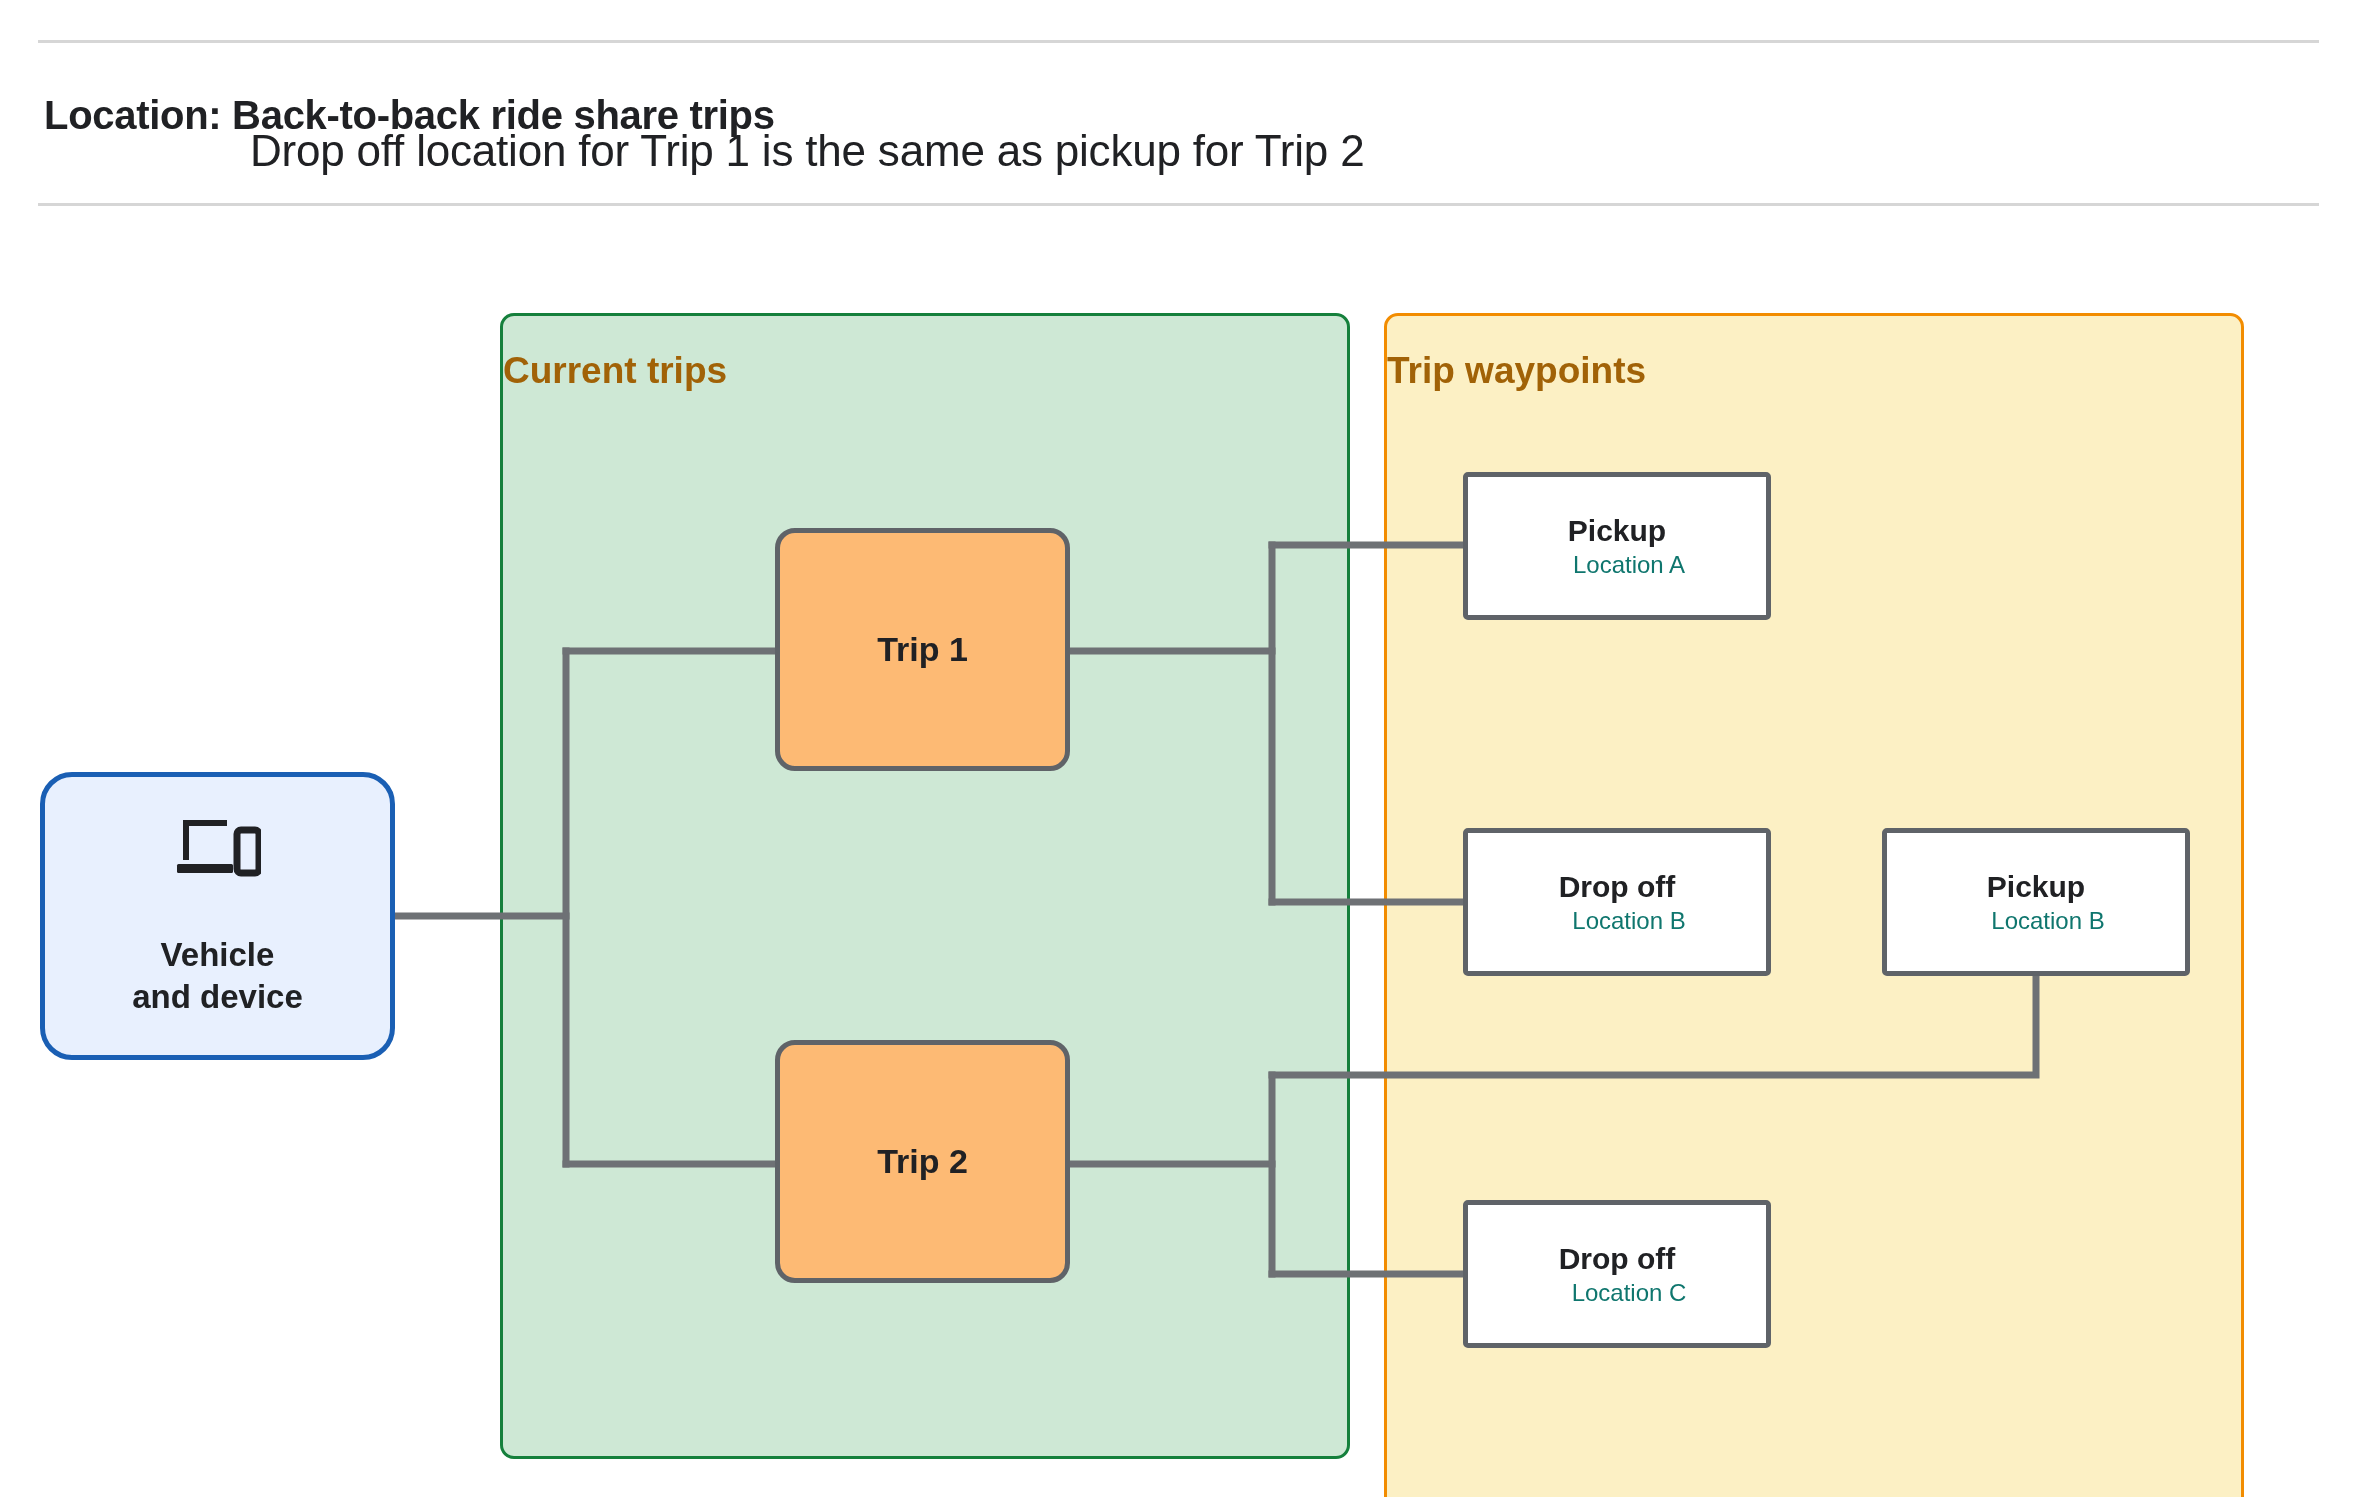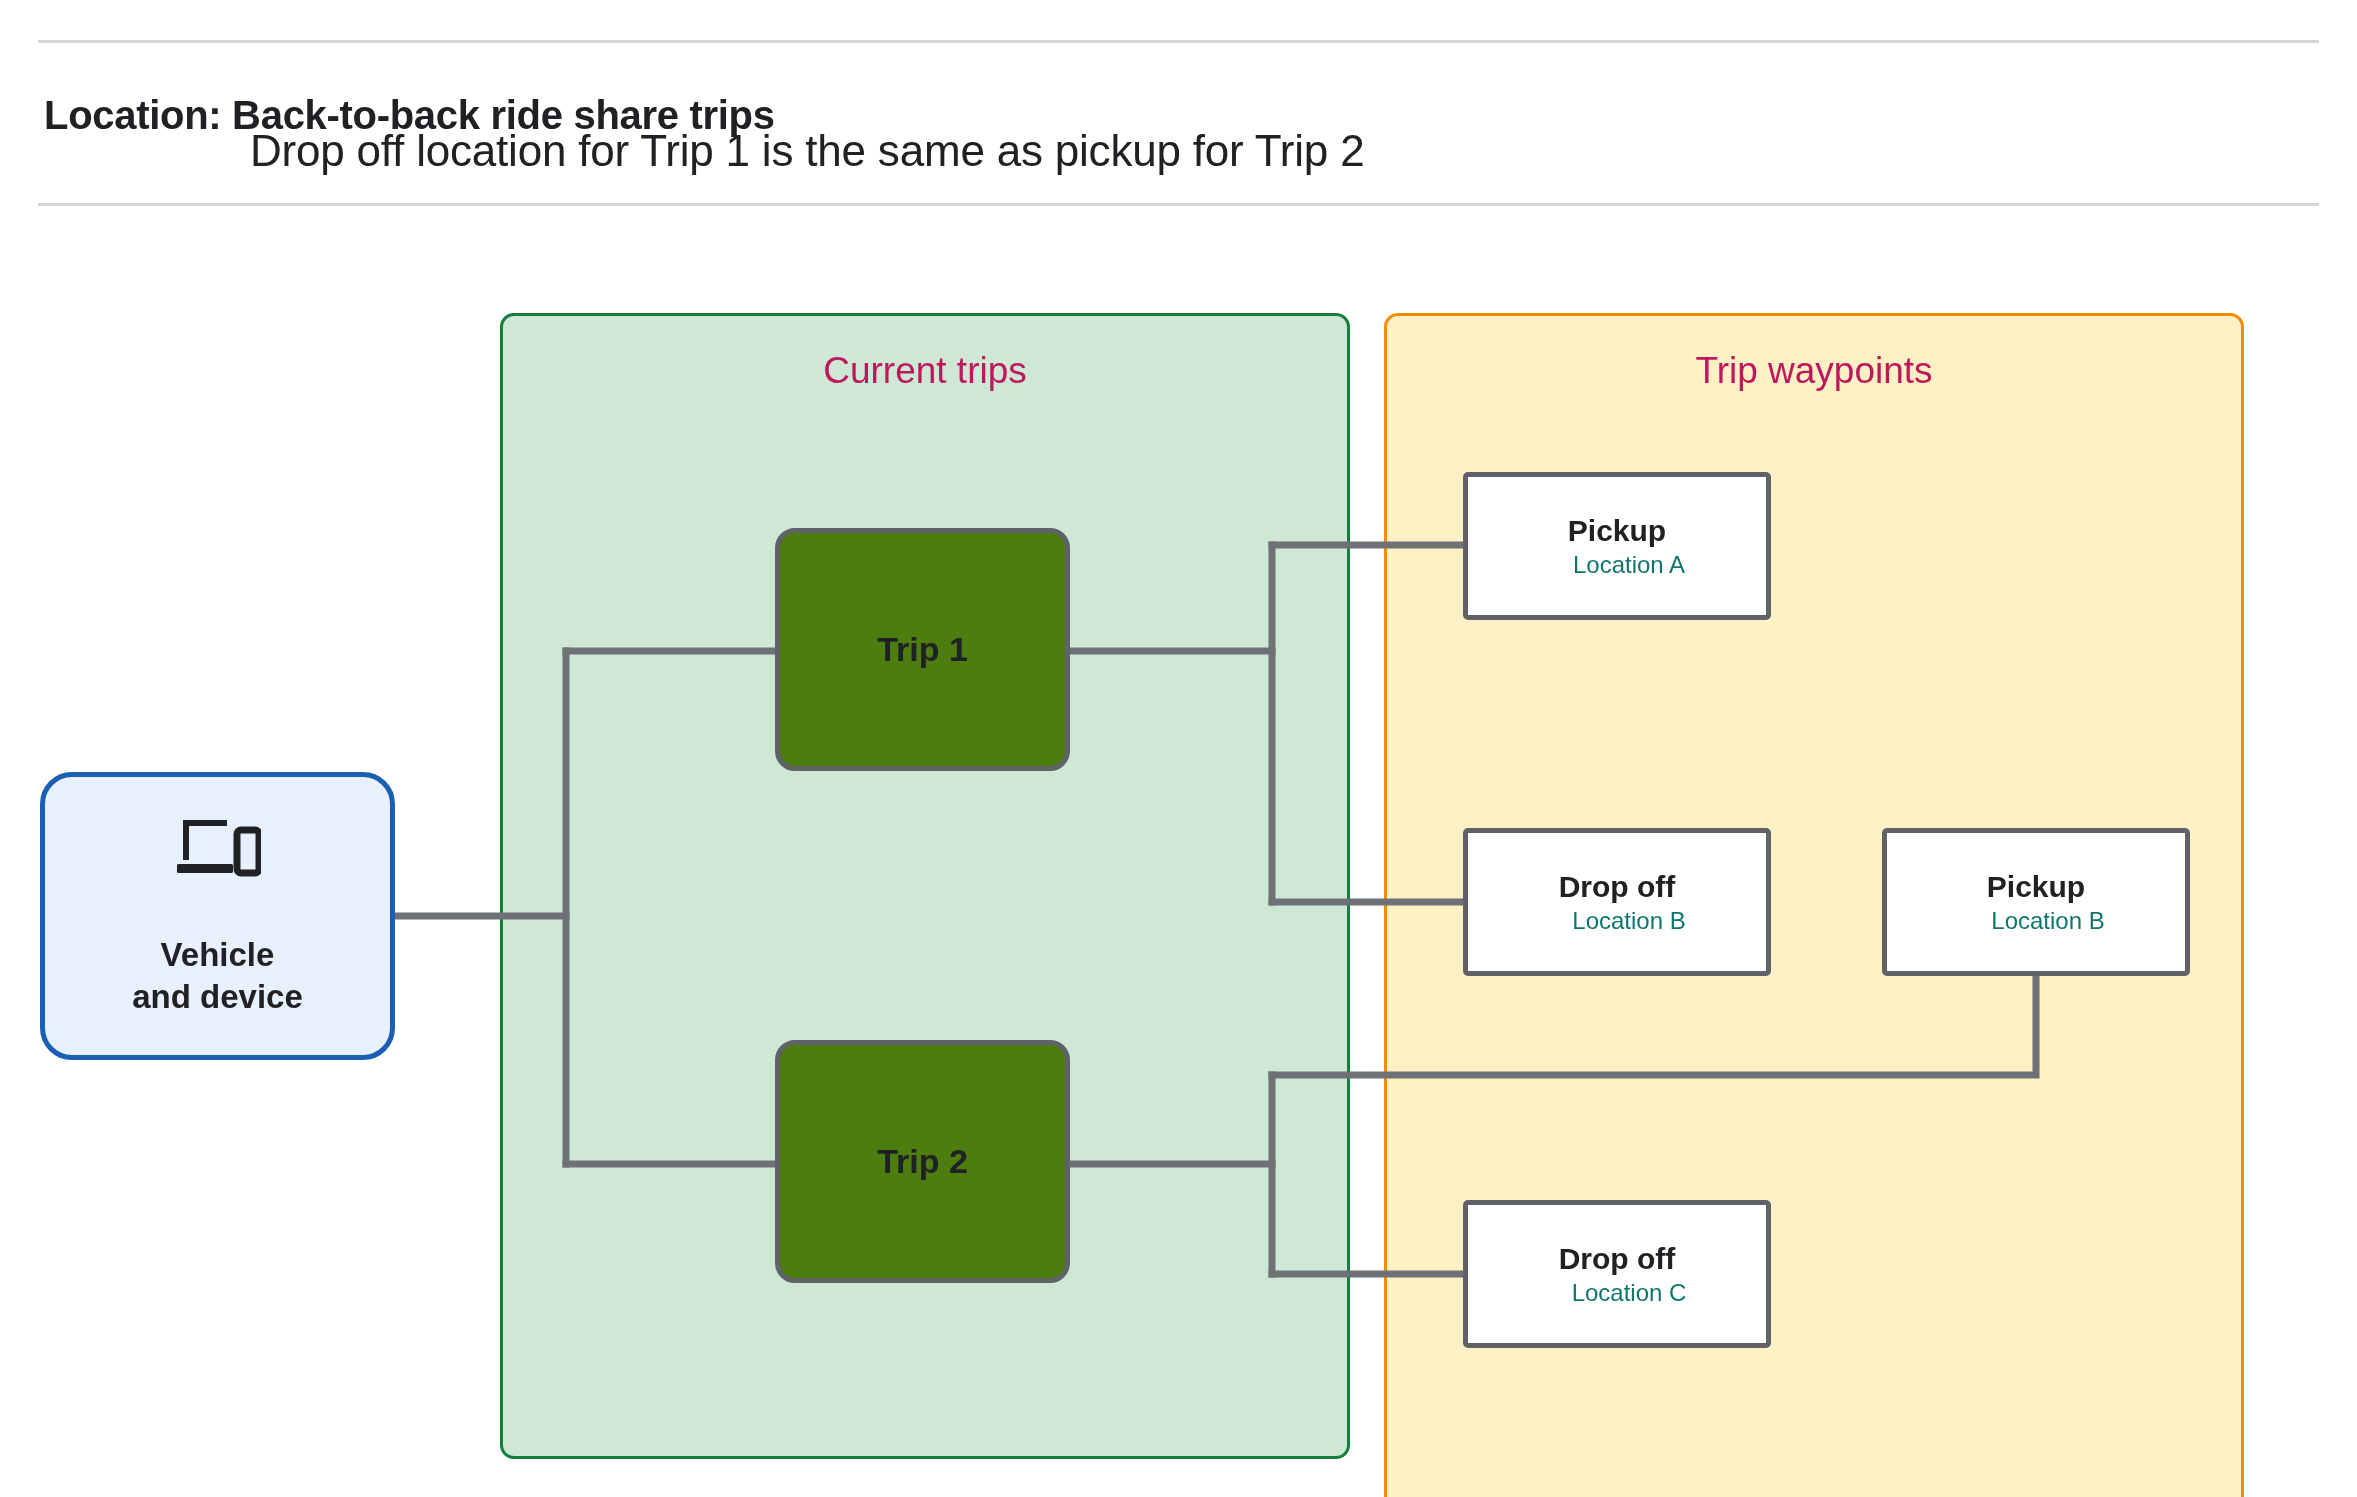--- a/index.html
+++ b/index.html
@@ -74,24 +74,24 @@
   #group-trip-waypoints {
     left: 1384px; top: 313px;
     width: 860px; height: 1397px;
     background: #fcf0c4;
     border: 3px solid #f28c00;
   }
   .group-title {
     position: absolute;
     left: 0; right: 0;
     top: 34px;
-    text-align: center;
+    text-align: left;
     font-size: 37px;
-    font-weight: 400;
-    color: #be185d;
+    font-weight: 700;
+    color: #a16207;
   }
 
   
   #vehicle-node {
     position: absolute;
     left: 40px; top: 772px;
     width: 355px; height: 288px;
     background: #e8f0fe;
     border: 5px solid #1a5fb4;
     border-radius: 32px;
@@ -111,21 +111,21 @@
     line-height: 1.28;
     text-align: center;
     color: #202124;
     white-space: pre-line;
   }
 
   
   .trip-node {
     position: absolute;
     width: 295px; height: 243px;
-    background: #4d7c0f;
+    background: #fdba74;
     border: 5px solid #5f6368;
     border-radius: 20px;
     box-sizing: border-box;
     display: flex;
     align-items: center;
     justify-content: center;
     font-size: 34px;
     font-weight: 700;
     color: #202124;
   }

